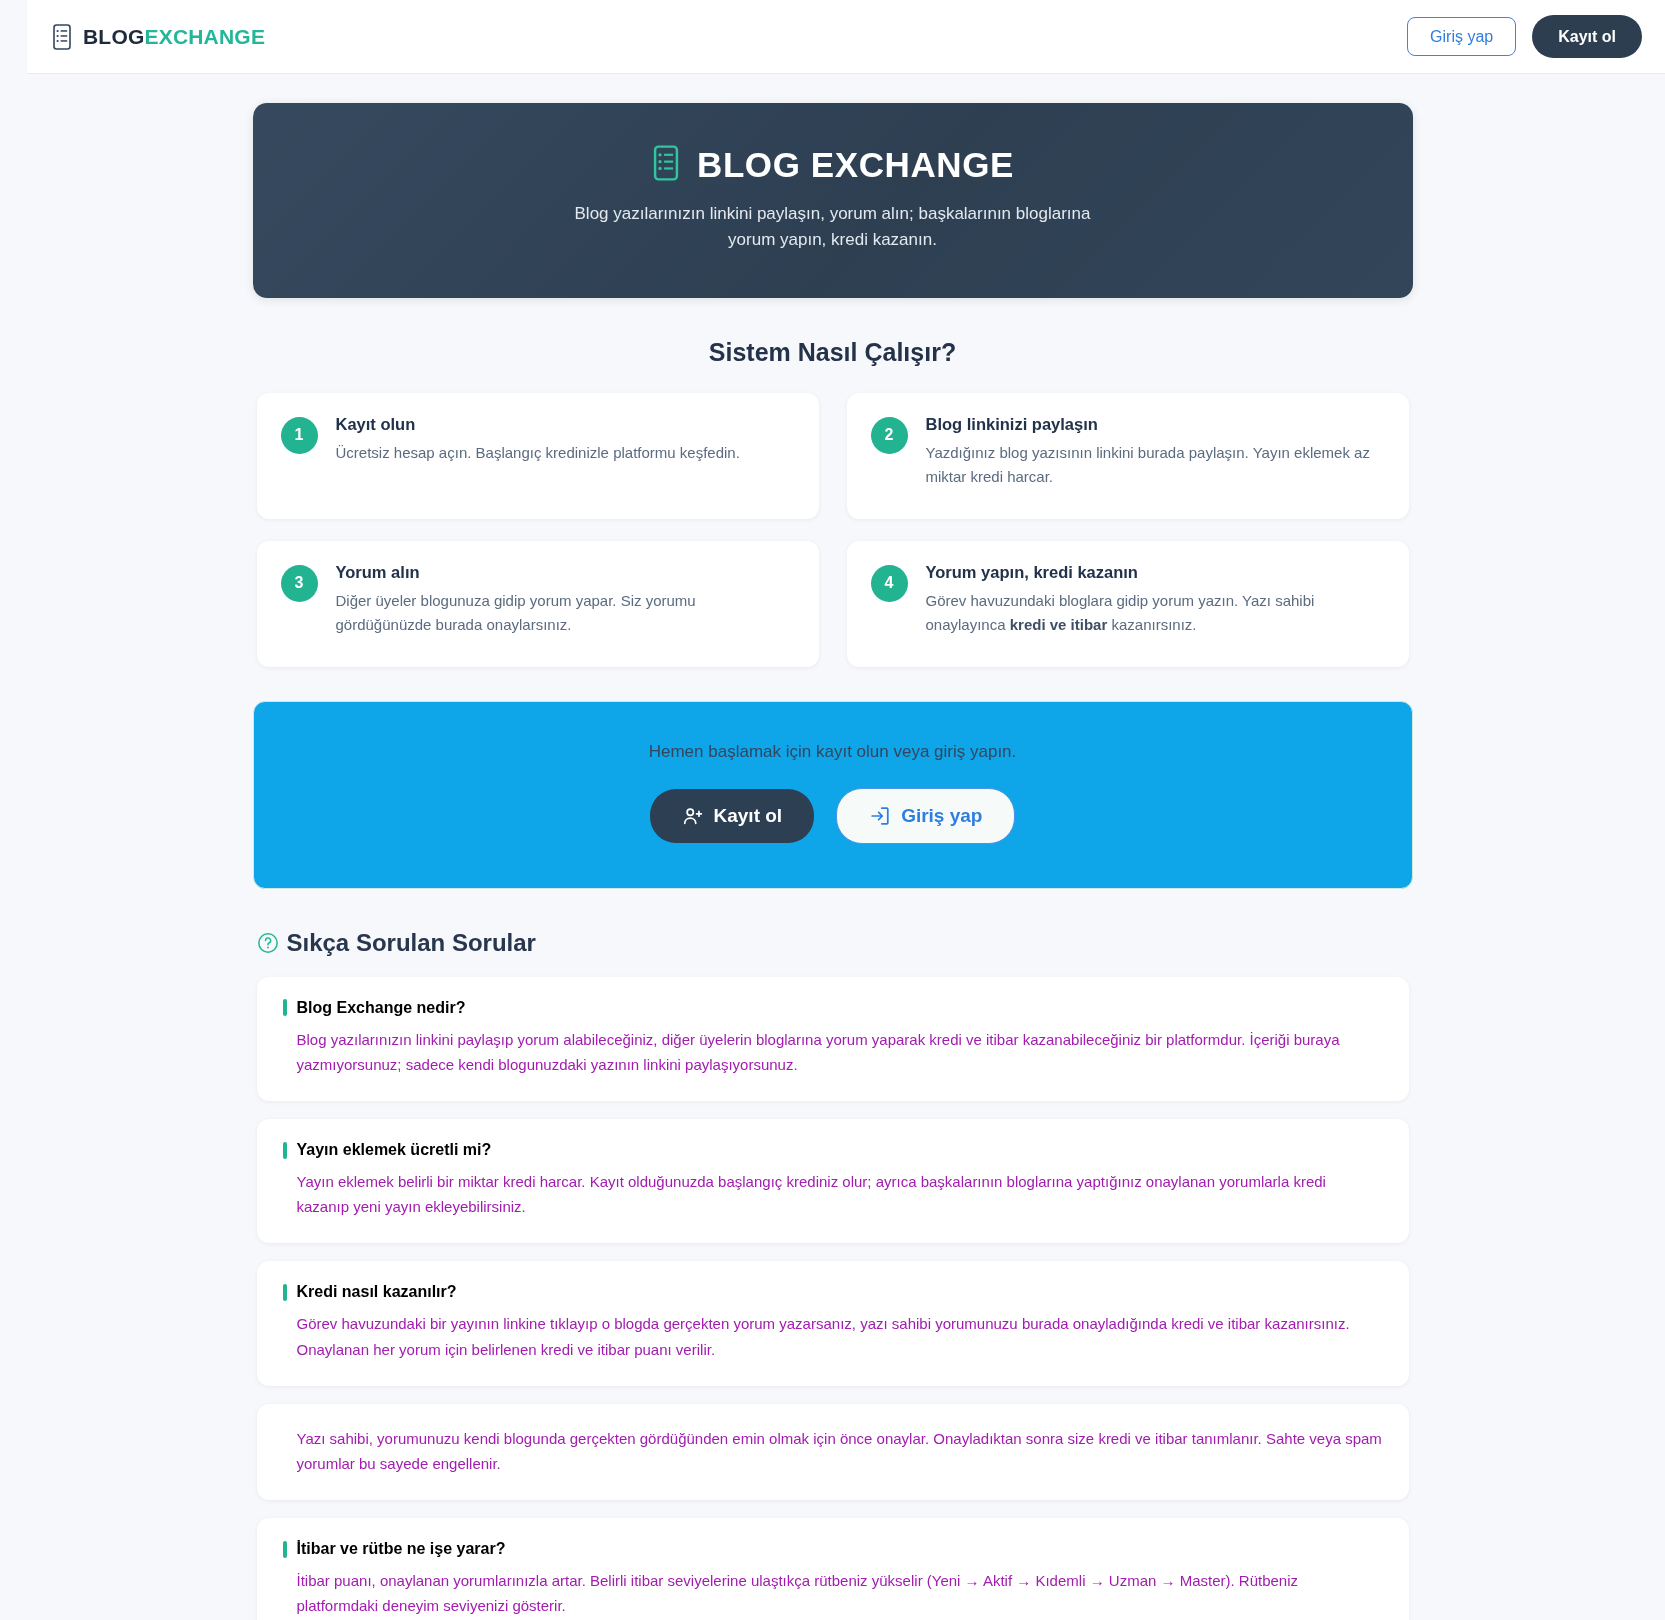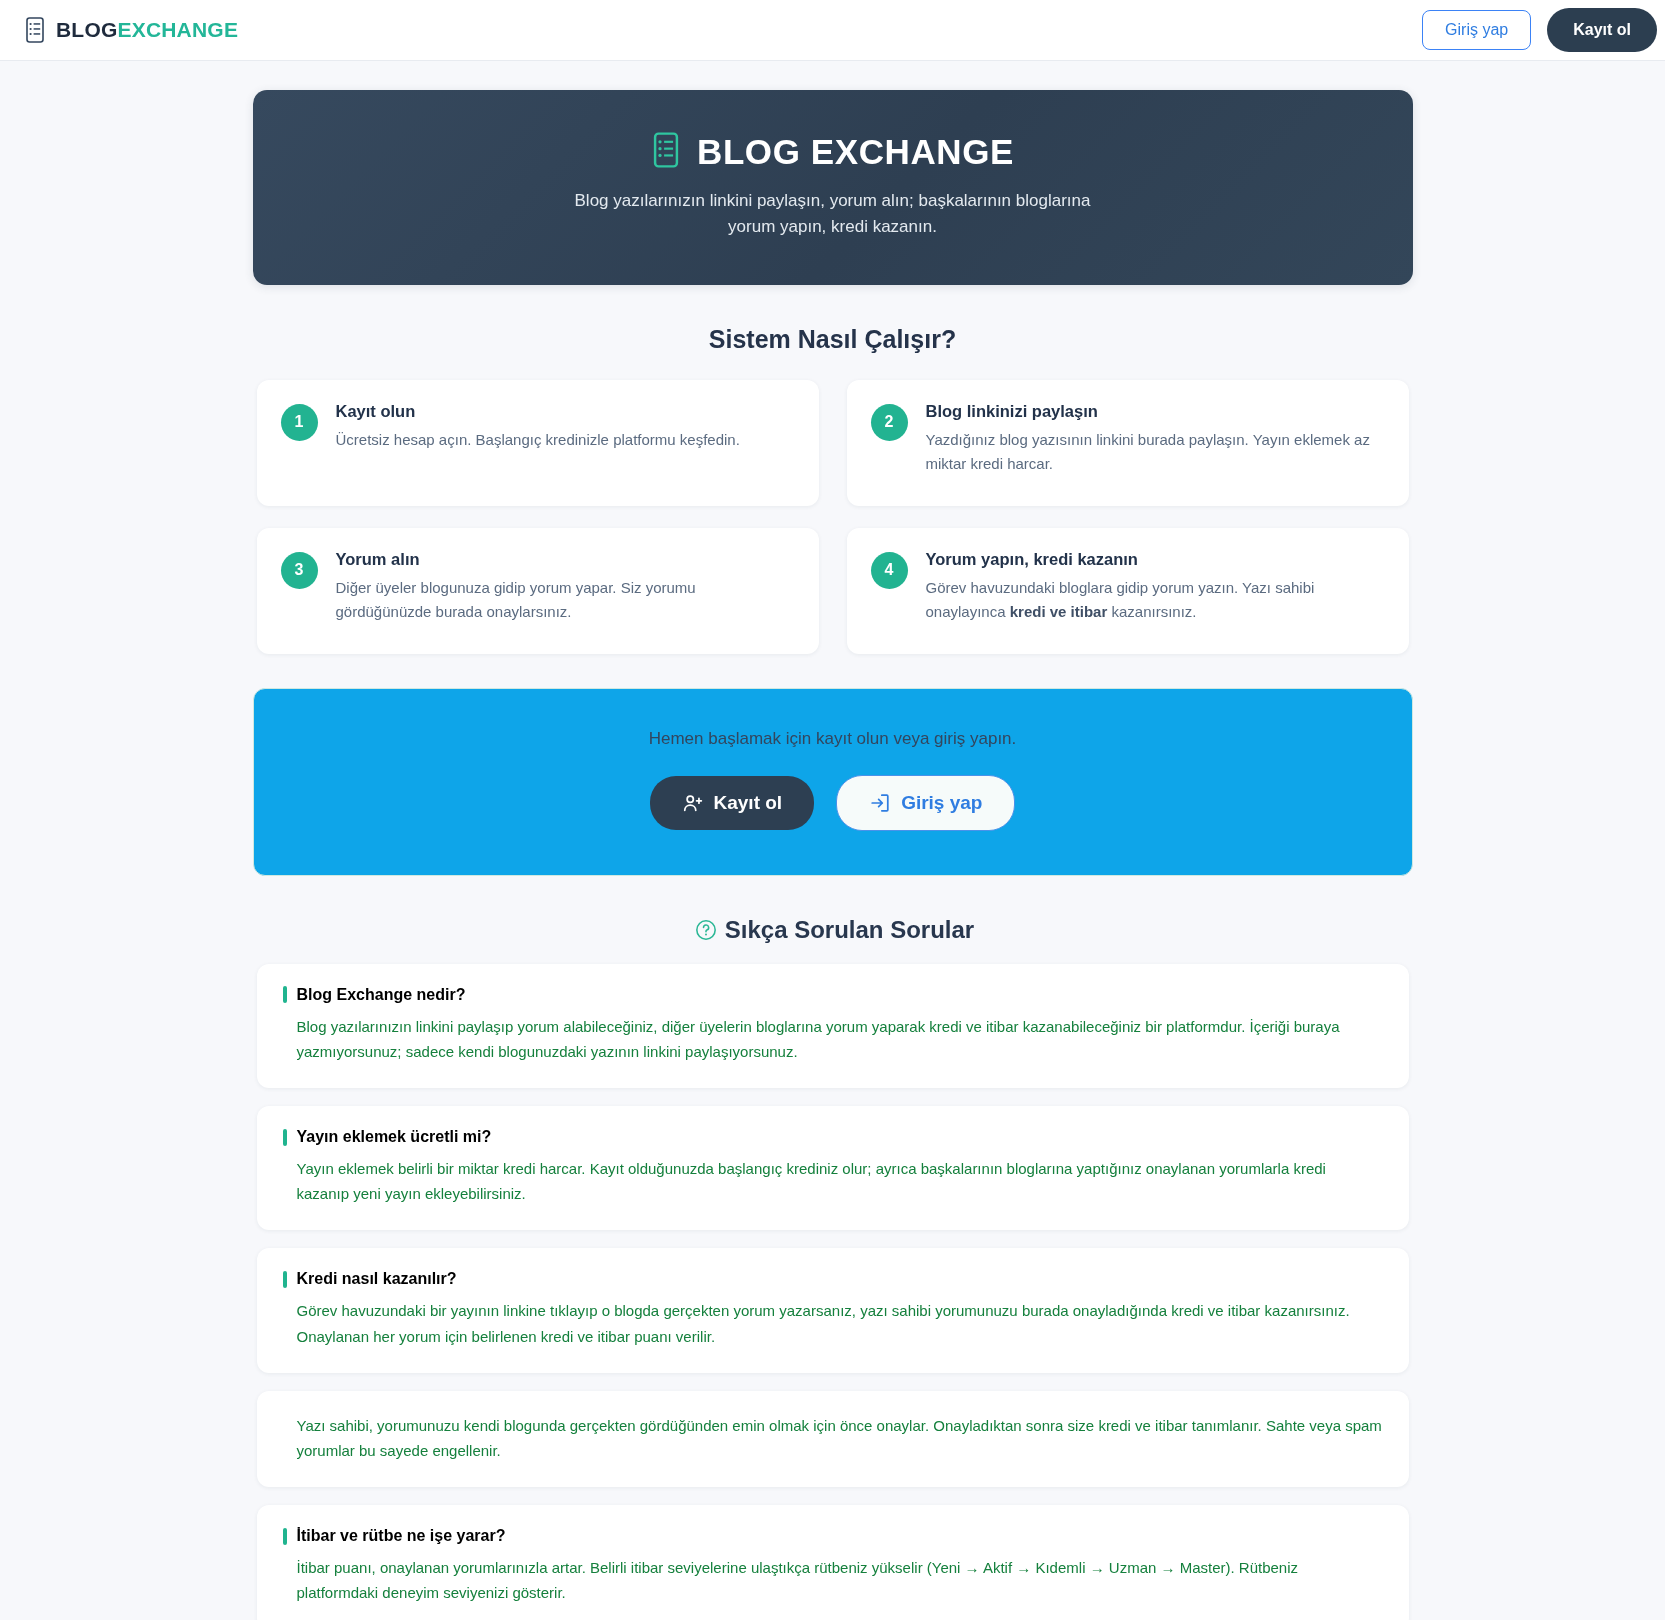--- a/index.html
+++ b/index.html
@@ -5,28 +5,29 @@
   * { box-sizing: border-box; margin: 0; padding: 0; }
   html, body {
     width: 1665px;
     background: #f7f8fb;
     font-family: "Liberation Sans", sans-serif;
     -webkit-font-smoothing: antialiased;
   }
 
   
   .navbar {
-    height: 61px;
+    height: 74px;
     background: #ffffff;
     border-bottom: 1px solid #e8ebf0;
     display: flex;
     align-items: center;
     justify-content: space-between;
-    padding: 0 8px 0 24px;
+    padding: 0 23px 0 24px;
     position: relative;
+    margin-left: 27px;
   }
   .brand {
     display: flex;
     align-items: center;
     gap: 10px;
   }
   .brand-mark { width: 22px; height: 26px; display: block; }
   .brand-text {
     font-size: 21px;
     font-weight: 700;
@@ -197,21 +198,20 @@
   }
   .ico { display: inline-block; line-height: 0; }
 
   
   .faq-head {
     display: flex;
     align-items: center;
     gap: 8px;
     margin: 40px 0 20px;
     padding-left: 4px;
-    justify-content: center;
   }
   .faq-head-title {
     font-size: 24px;
     font-weight: 700;
     color: #28374e;
   }
   .faq-list { display: flex; flex-direction: column; gap: 18px; padding: 0 4px; }
   .faq-card {
     background: #ffffff;
     border-radius: 12px;
@@ -231,21 +231,21 @@
     display: block;
     width: 4px;
     height: 17px;
     background: #20b48f;
     border-radius: 2px;
     flex: 0 0 auto;
   }
   .faq-a {
     font-size: 15px;
     line-height: 1.68;
-    color: #15803d;
+    color: #a21caf;
     padding-left: 14px;
   }
 </style>
 </head>
 <body>
 
 <div class="navbar">
   <div class="brand">
     <span class="ico">
       <svg class="brand-mark" viewBox="0 0 22 26" fill="none">

